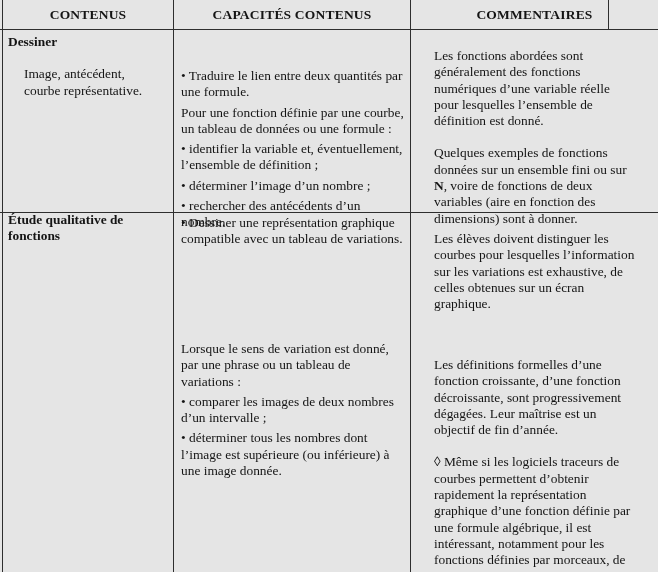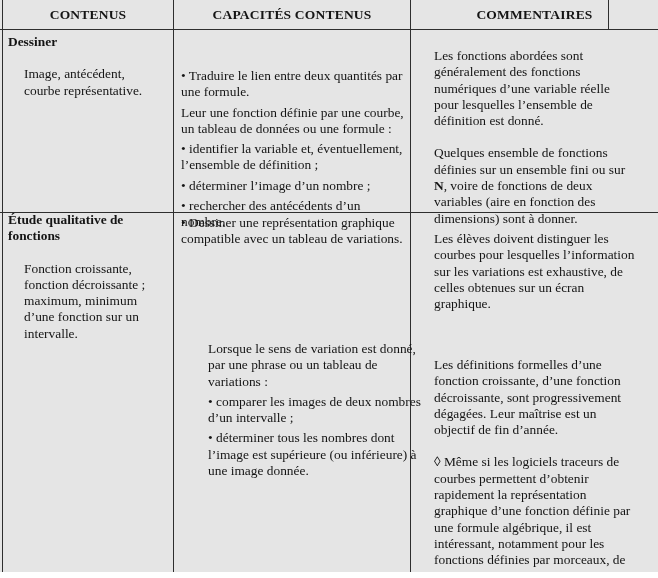--- a/index.html
+++ b/index.html
@@ -39,21 +39,21 @@
   .cell { position: absolute; font-size: 13.4px; line-height: 16.3px; }
   .cell p { margin: 0 0 4px 0; }
   .cell p.tight { margin: 16px; }
   .cell p.gap-top { margin-top: 5px; }
   .cell-title { font-weight: bold; margin-bottom: 16px; }
   #r1c1  { left: 8px;   top: 34px;  width: 160px; }
   #r1c2  { left: 181px; top: 32px;  width: 225px; margin-top: 36px; }
   #r1c3  { left: 418px; top: 32px;  width: 235px; }
   #r2c1  { left: 8px;   top: 212px; width: 160px; }
   #r2c2a { left: 181px; top: 215px; width: 225px; }
-  #r2c2b { left: 181px; top: 341px; width: 225px; margin-left: 27px; }
+  #r2c2b { left: 181px; top: 341px; width: 225px; }
   #r2c3a { left: 418px; top: 215px; width: 235px; }
   #r2c3b { left: 418px; top: 341px; width: 235px; }
 </style>
 </head>
 <body>
 
 <div id="page">
 
   <div class="vline" id="vl-left"></div>
   <div class="vline" id="vl-c12"></div>
@@ -66,34 +66,33 @@
   <div class="col-header" id="h-capacites">CAPACITÉS CONTENUS</div>
   <div class="col-header" id="h-commentaires">COMMENTAIRES</div>
 
   <div class="cell" id="r1c1">
     <div class="cell-title">Dessiner</div>
     <p class="tight">Image, antécédent, courbe représentative.</p>
   </div>
 
   <div class="cell" id="r1c2">
     <p>• Traduire le lien entre deux quantités par une formule.</p>
-    <p>Leur une fonction définie par une courbe, un tableau de données ou une formule :</p>
+    <p>Pour une fonction définie par une courbe, un tableau de données ou une formule :</p>
     <p>• identifier la variable et, éventuellement, l’ensemble de définition ;</p>
     <p>• déterminer l’image d’un nombre ;</p>
     <p>• rechercher des antécédents d’un nombre.</p>
   </div>
 
   <div class="cell" id="r1c3">
     <p class="tight">Les fonctions abordées sont généralement des fonctions numériques d’une variable réelle pour lesquelles l’ensemble de définition est donné.</p>
-    <p class="tight"><span>Quelques ensemble de fonctions définies sur un ensemble fini ou sur </span><b>N</b><span>, voire de fonctions de deux variables (aire en fonction des dimensions) sont à donner.</span></p>
+    <p class="tight"><span>Quelques exemples de fonctions données sur un ensemble fini ou sur </span><b>N</b><span>, voire de fonctions de deux variables (aire en fonction des dimensions) sont à donner.</span></p>
   </div>
 
   <div class="cell" id="r2c1">
     <div class="cell-title">Étude qualitative de fonctions</div>
-    <p class="tight">Fonction croissante, fonction décroissante ; maximum, minimum d’une fonction sur un intervalle.</p>
   </div>
 
   <div class="cell" id="r2c2a">
     <p>• Dessiner une représentation graphique compatible avec un tableau de variations.</p>
   </div>
 
   <div class="cell" id="r2c2b">
     <p>Lorsque le sens de variation est donné, par une phrase ou un tableau de variations :</p>
     <p>• comparer les images de deux nombres d’un intervalle ;</p>
     <p>• déterminer tous les nombres dont l’image est supérieure (ou inférieure) à une image donnée.</p>

